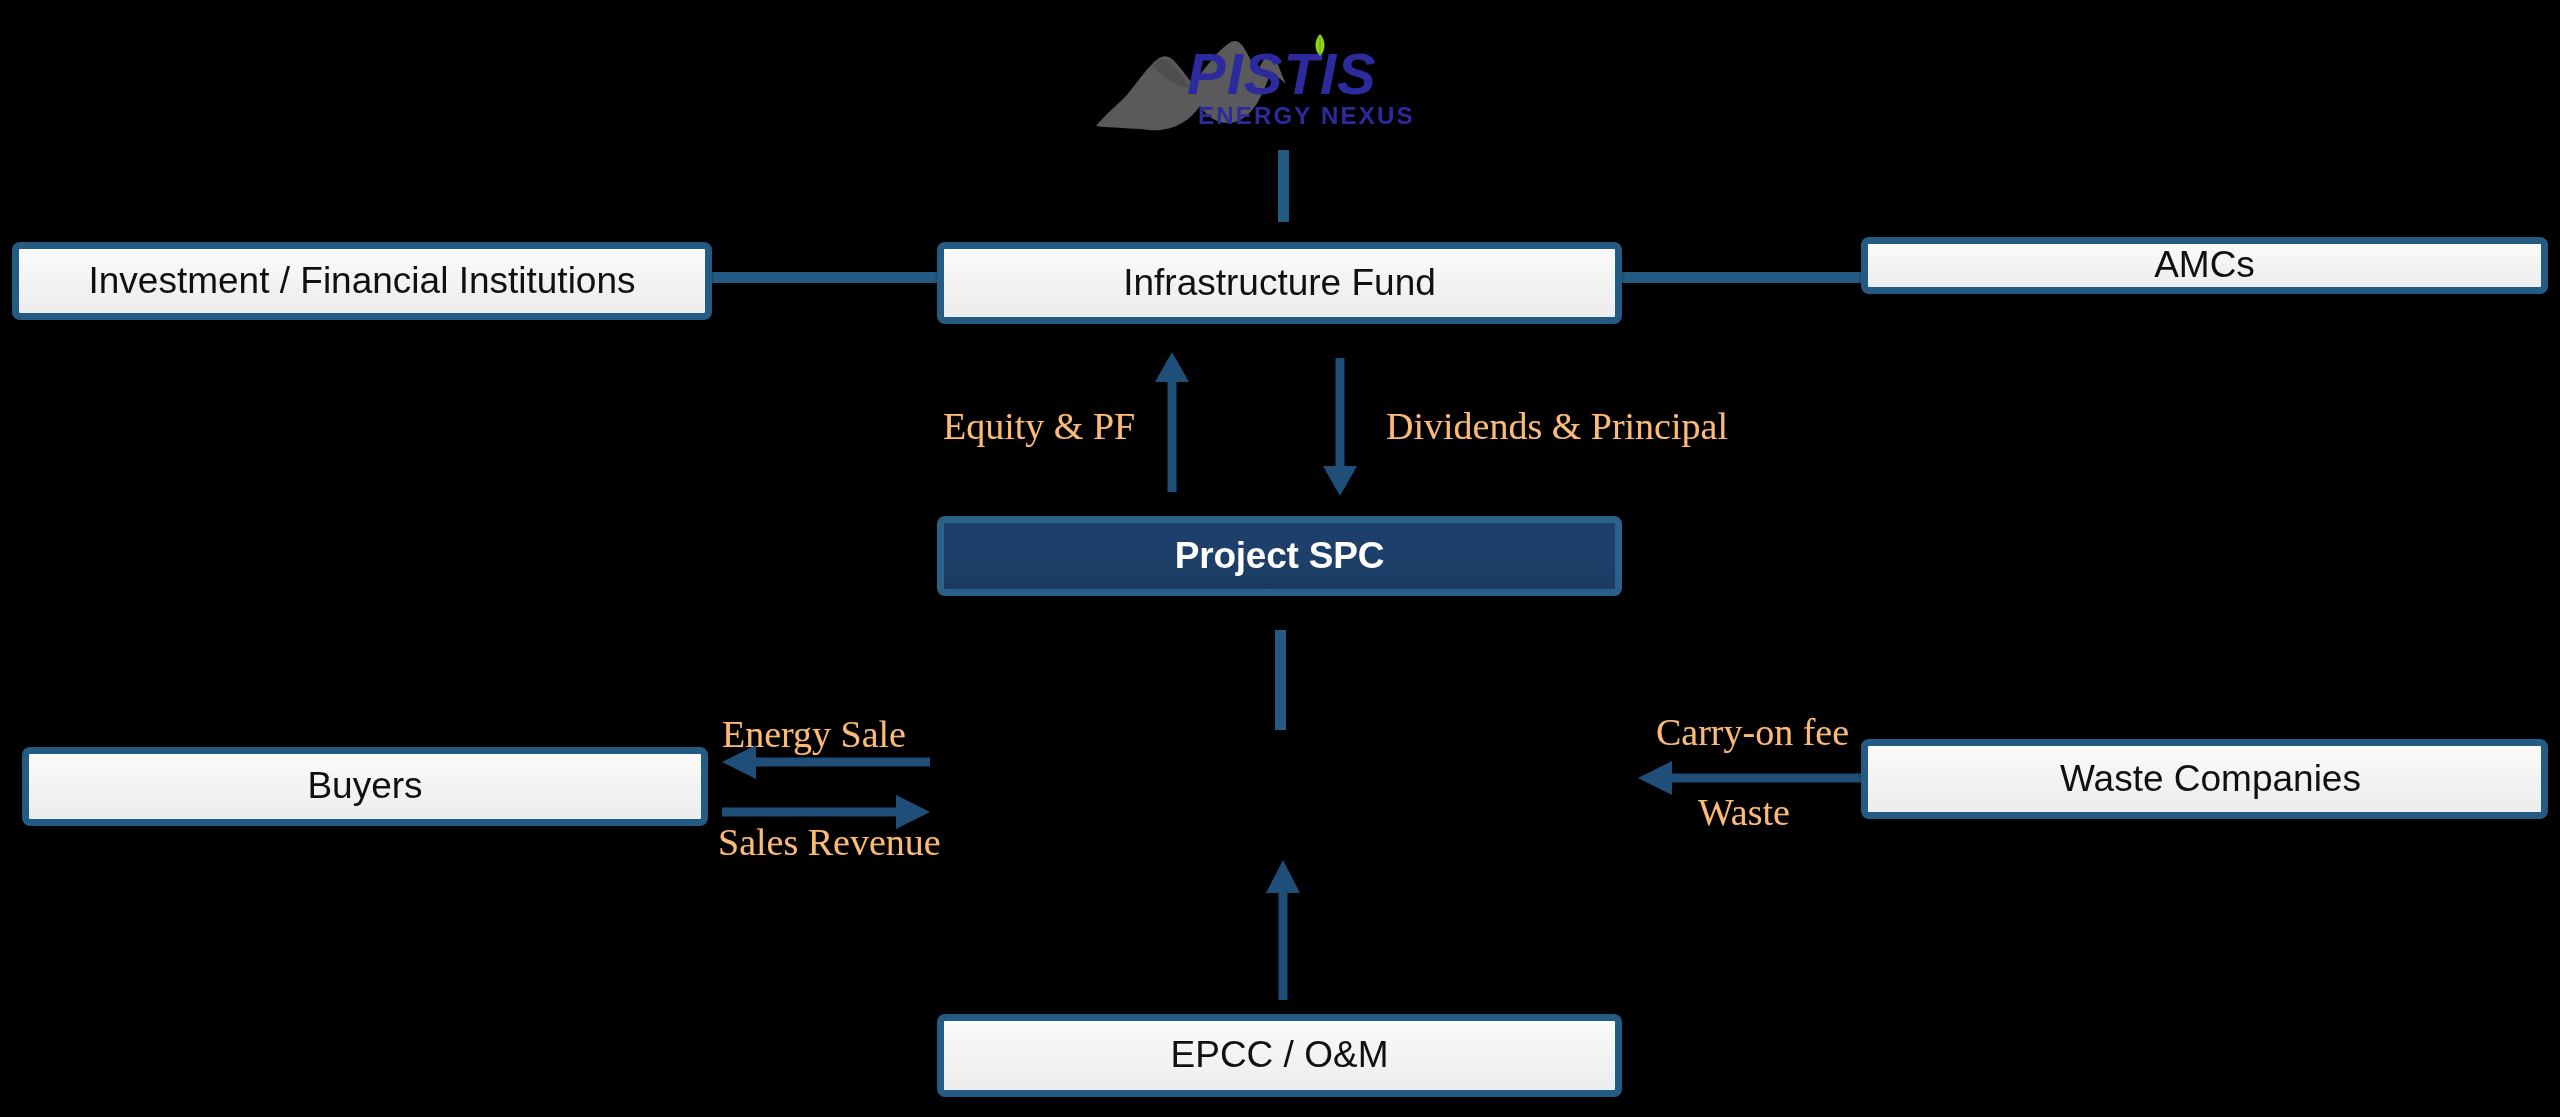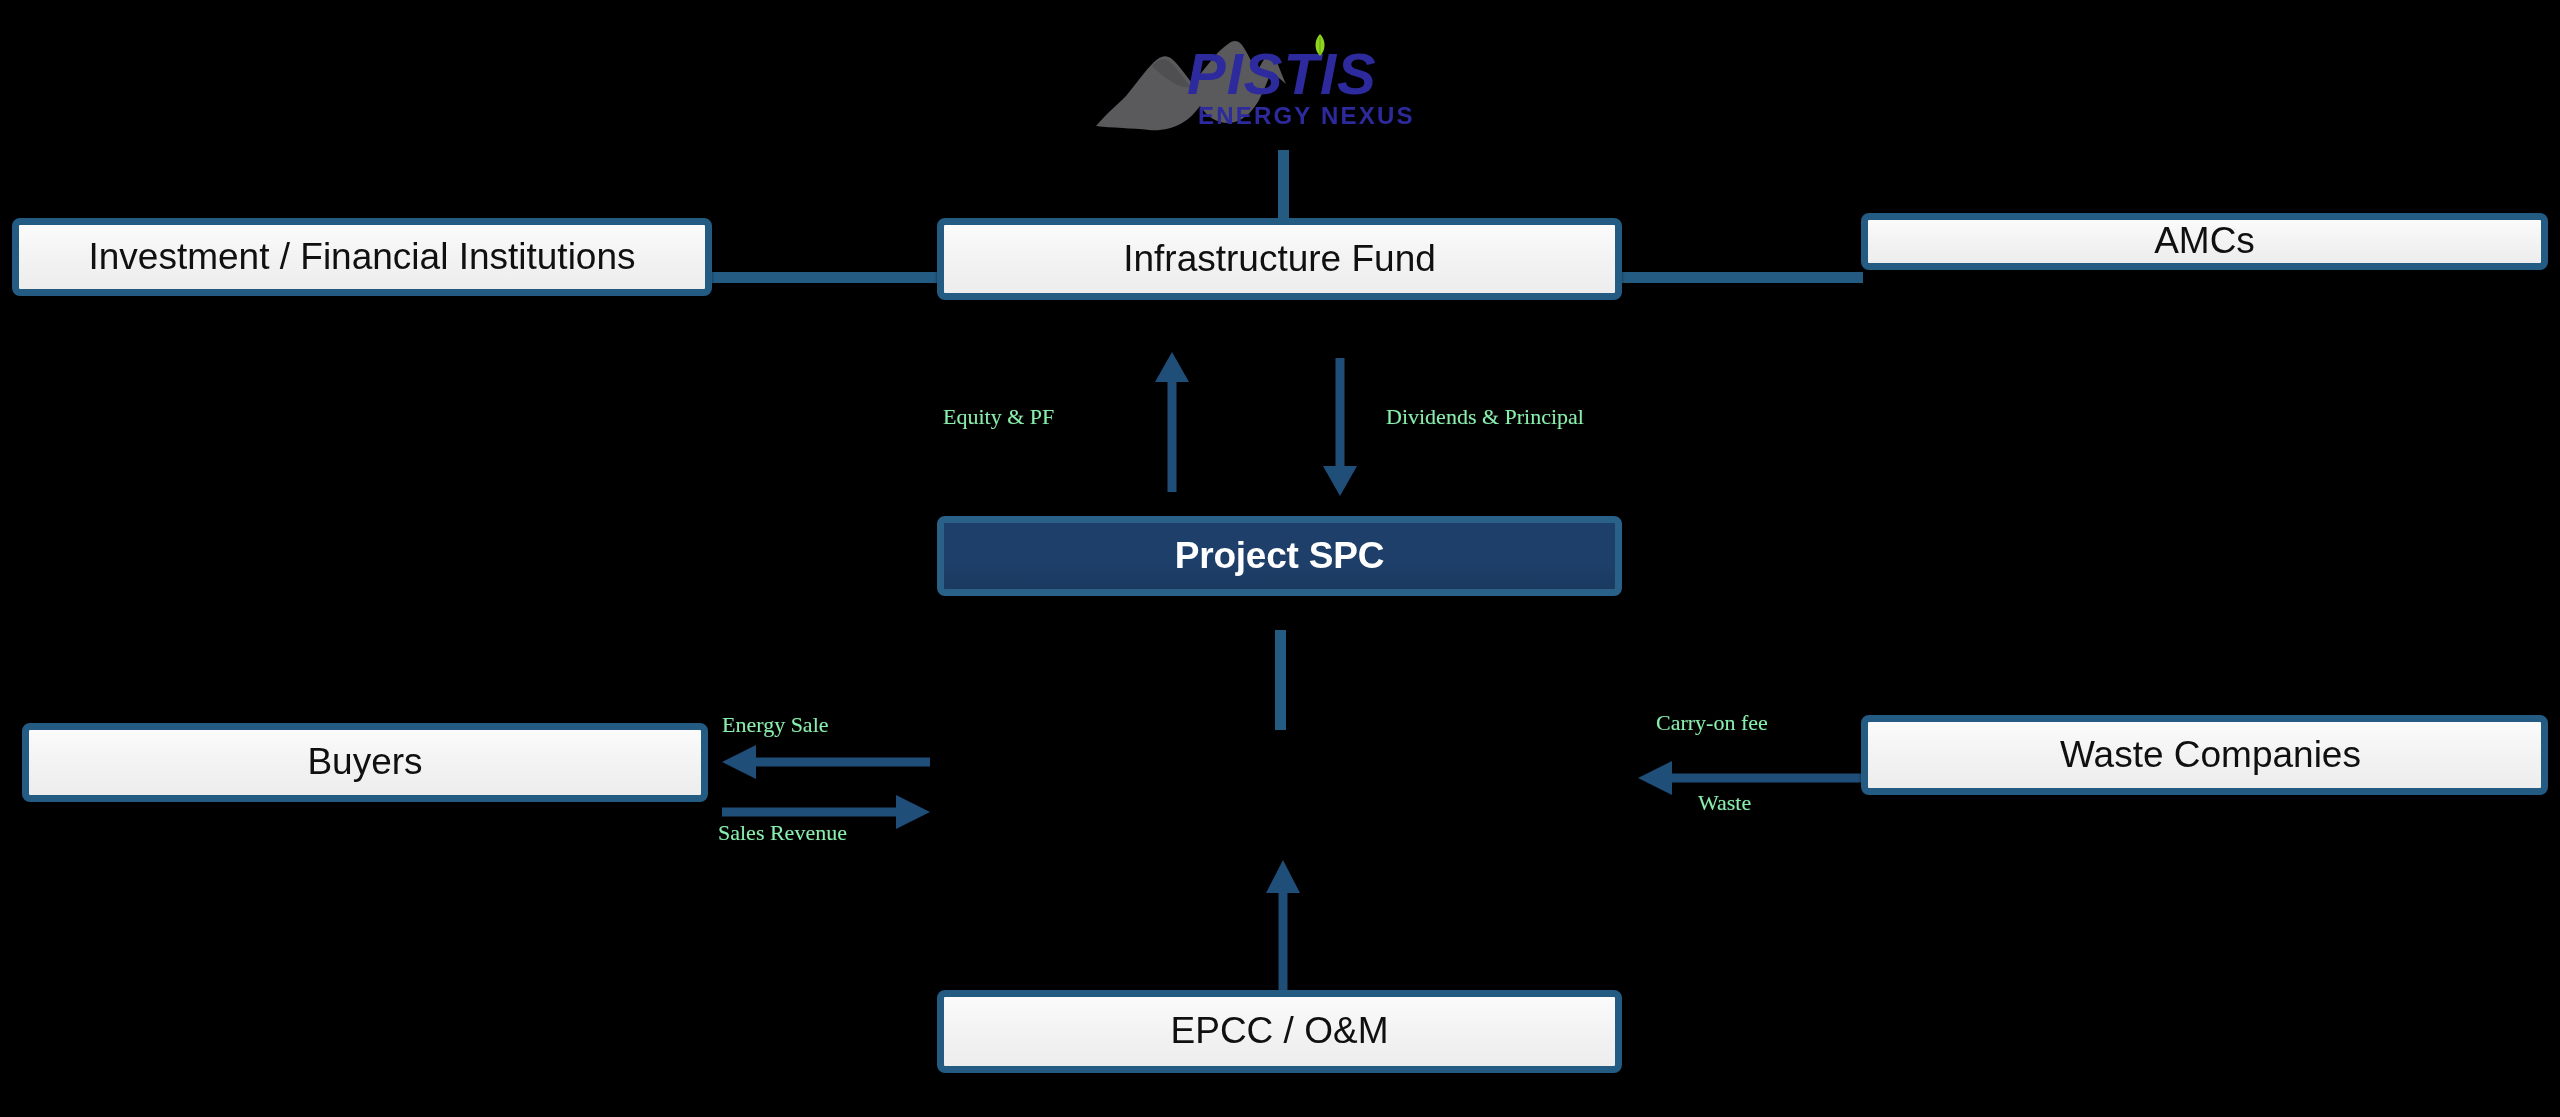--- a/index.html
+++ b/index.html
@@ -46,20 +46,21 @@
     box-sizing: border-box;
     line-height: 1.15;
   }
   .node.light {
     background: linear-gradient(180deg, #fbfbfb 0%, #f2f2f2 55%, #ededed 100%);
     border: 7px solid #235b82;
     color: #101010;
     font-size: 37px;
     font-weight: 400;
     box-shadow: 0 2px 3px rgba(0,0,0,0.55);
+    margin-top: 24px;
   }
   .node.dark {
     background: linear-gradient(180deg, #1d3f69 0%, #1d3f69 60%, #1b3a60 100%);
     border: 7px solid #2a6189;
     color: #ffffff;
     font-size: 37px;
     font-weight: bold;
     letter-spacing: -0.2px;
     box-shadow: 0 2px 3px rgba(0,0,0,0.55);
   }
@@ -76,22 +77,22 @@
     position: absolute;
     left: 0; top: 0;
     width: 2560px; height: 1117px;
     pointer-events: none;
   }
 
   
   .flow-label {
     position: absolute;
     font-family: "Liberation Serif", serif;
-    font-size: 22px;
-    color: #86efac;
+    font-size: 38px;
+    color: #fdba74;
     text-shadow: 0 0 1px #3a3a3a;
     white-space: nowrap;
   }
 </style>
 </head>
 <body>
 
 <div id="stage">
 
   <div class="logo">

